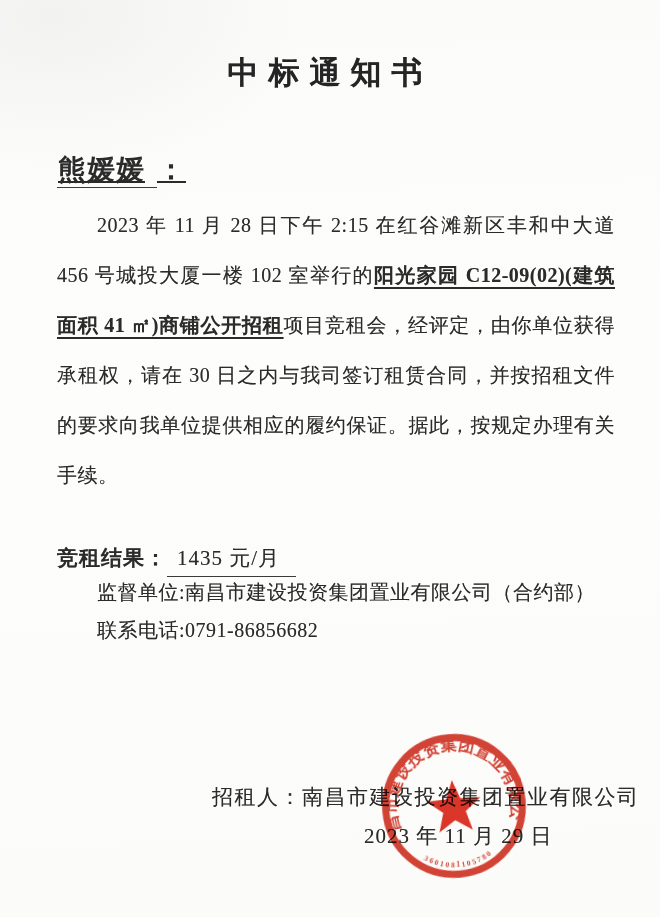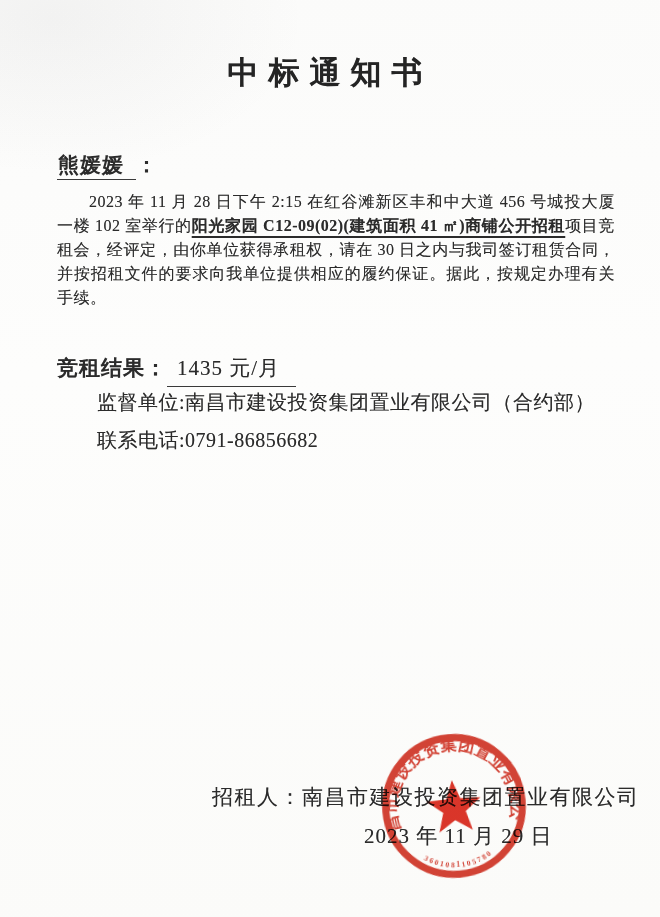--- a/index.html
+++ b/index.html
@@ -23,33 +23,34 @@
     text-align: center;
     font-size: 31px;
     font-weight: 700;
     letter-spacing: 10px;
     color: #242424;
     text-shadow: 0 0 0.5px rgba(0,0,0,0.45);
   }
 
   .addressee {
     margin: 57px 0 0 57px;
-    font-size: 21px;
+    font-size: 28px;
     font-weight: 700;
     letter-spacing: 1px;
+    text-decoration: underline;
   }
   .addressee .name {
     border-bottom: 1.5px solid #3a3a3a;
     padding: 0 12px 2px 1px;
   }
 
   .body-para {
     margin: 11px 45px 0 57px;
-    font-size: 16px;
-    line-height: 24px;
+    font-size: 20px;
+    line-height: 50px;
     text-align: justify;
     text-indent: 2em;
     letter-spacing: 0.5px;
     text-shadow: 0 0 0.4px rgba(0,0,0,0.35);
   }
   .para2 { margin-top: 40px; }
 
   .u {
     text-decoration: underline;
     text-decoration-thickness: 1.5px;

